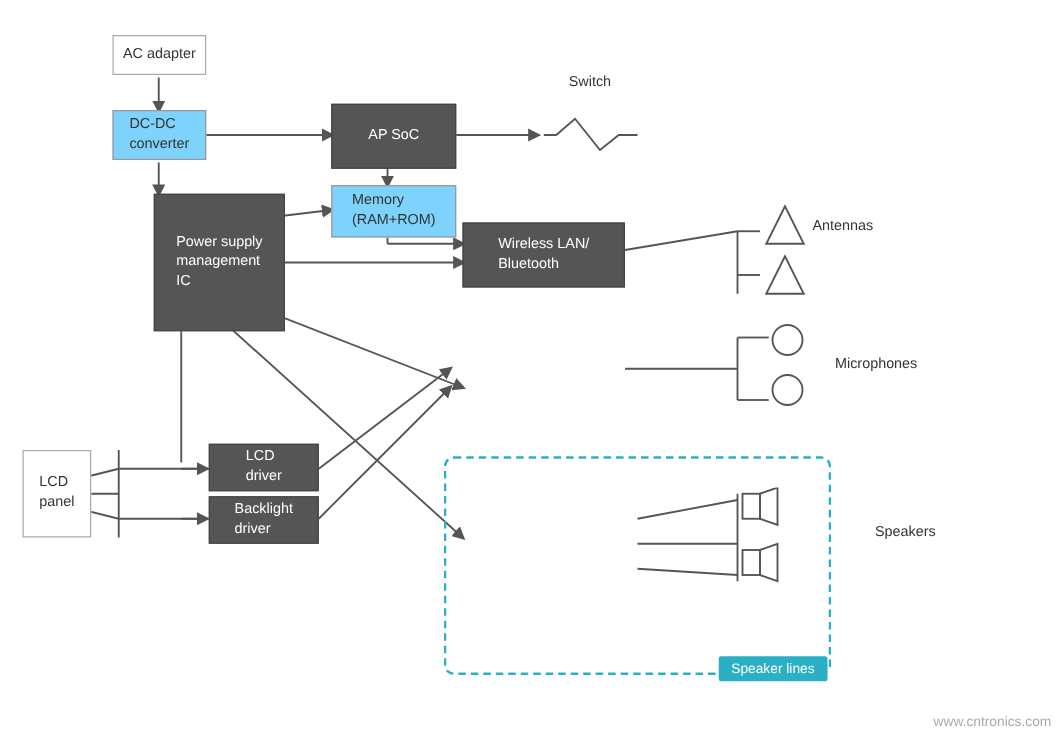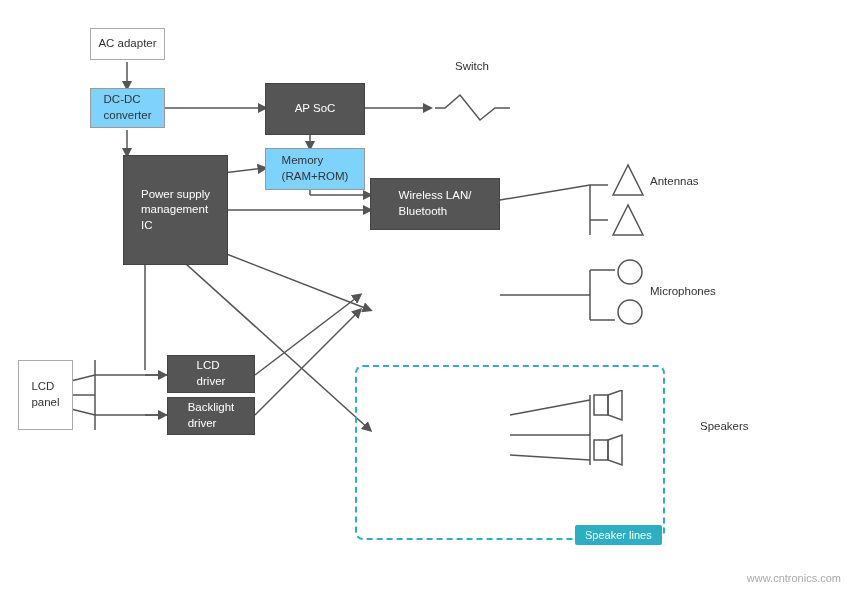--- a/index.html
+++ b/index.html
@@ -211,21 +211,21 @@
     <span>Antennas</span>
   </div>
 
   <svg style="position:absolute; left:608px; top:160px; width:40px; height:80px;">
 
     <polygon points="20,5 5,35 35,35" fill="none" stroke="#555" stroke-width="1.5"></polygon>
 
     <polygon points="20,45 5,75 35,75" fill="none" stroke="#555" stroke-width="1.5"></polygon>
   </svg>
 
-  <div class="label-text" style="left:650px; top:285px;">
+  <div class="label-text" style="left:668px; top:285px;">
     <span>Microphones</span>
   </div>
 
   <svg style="position:absolute; left:615px; top:257px; width:30px; height:75px;">
     <circle cx="15" cy="15" r="12" fill="none" stroke="#555" stroke-width="1.5"></circle>
     <circle cx="15" cy="55" r="12" fill="none" stroke="#555" stroke-width="1.5"></circle>
   </svg>
 
   <div class="label-text" style="left:700px; top:420px;">
     <span>Speakers</span>

